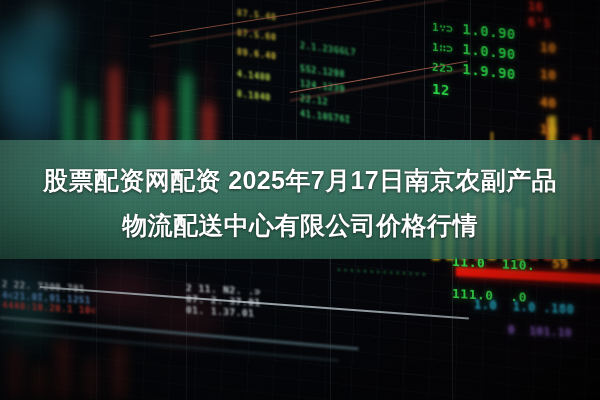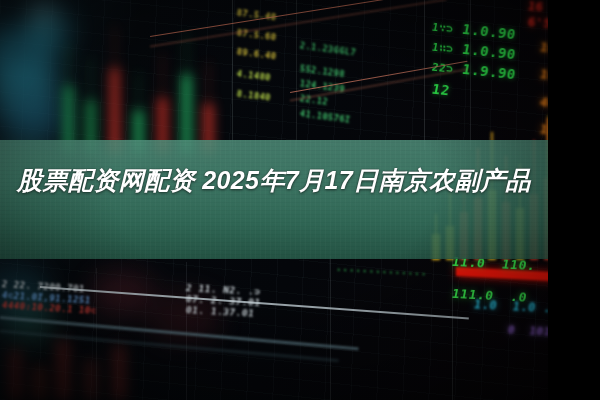--- a/index.html
+++ b/index.html
@@ -1,24 +1,23 @@
 <!DOCTYPE html>
 <html><head>
 <meta charset="utf-8">
 <style>
   html,body{margin:0;padding:0;background:#000;}
   *{box-sizing:border-box;}
 
   #stage{
     position:relative;
-    width:548px;height:400px;
+    width:600px;height:400px;
     overflow:hidden;
     background:#b91c1c;
     font-family:"Liberation Sans","DejaVu Sans",sans-serif;
-    font-style:italic;
   }
 
   
   .layer{position:absolute;inset:0;}
 
   
   .bg-base{
     background:
       linear-gradient(105deg,#0b1a22 0%,#05080c 22%,#04060a 55%,#070407 100%);
   }
@@ -426,15 +425,16 @@
     <div class="row" style="opacity:.7;">..............</div>
   </div>
 
   <div class="greenband"></div>
   <div class="greenband-noise"></div>
 
   <div class="layer vignette"></div>
 
   <div class="headline">
     <span class="ln">股票配资网配资 2025年7月17日南京农副产品</span>
+    <span class="ln">物流配送中心有限公司价格行情</span>
   </div>
 
 </div>
 
 </body></html>

